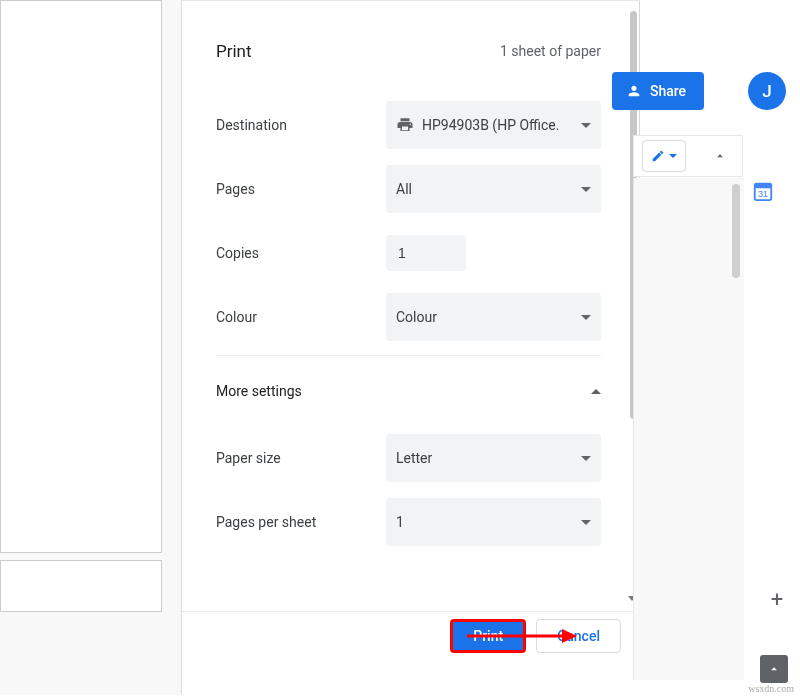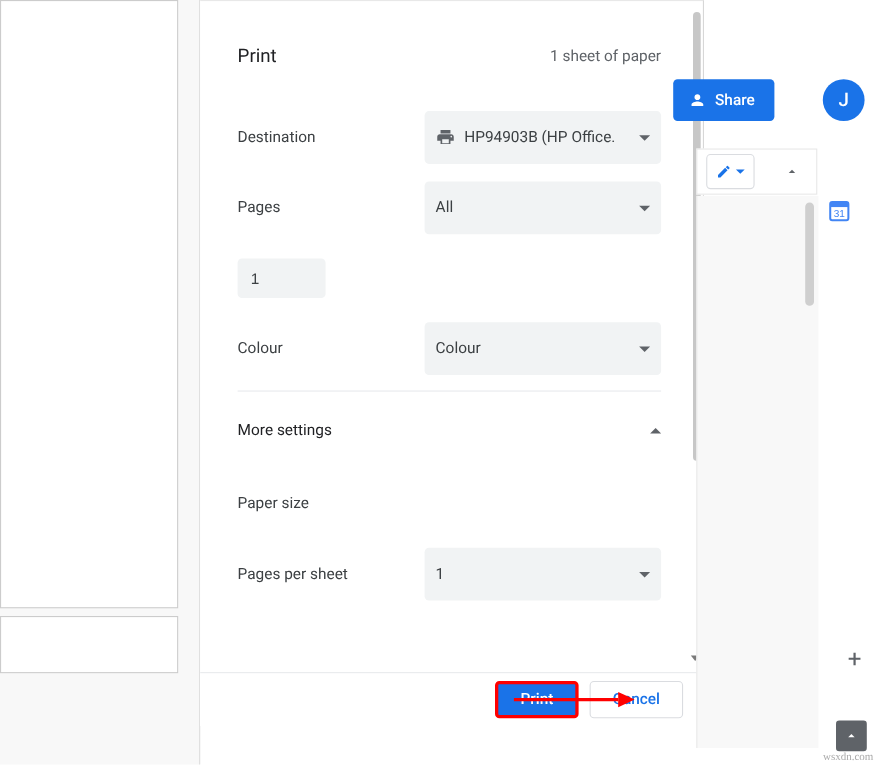--- a/index.html
+++ b/index.html
@@ -255,40 +255,45 @@
 
     <div class="row">
       <div class="row-label">Pages</div>
       <div class="select">
         <span>All</span>
         <span class="caret"></span>
       </div>
     </div>
 
     <div class="row">
+      <div class="row-label">Copies</div>
       <input class="copies-input" value="1" style="">
     </div>
 
     <div class="row">
       <div class="row-label">Colour</div>
       <div class="select">
         <span>Colour</span>
         <span class="caret"></span>
       </div>
     </div>
 
     <div class="divider"></div>
 
     <div class="more">
       <span>More settings</span>
       <span class="caret"></span>
     </div>
 
     <div class="row">
       <div class="row-label">Paper size</div>
+      <div class="select">
+        <span>Letter</span>
+        <span class="caret"></span>
+      </div>
     </div>
 
     <div class="row">
       <div class="row-label">Pages per sheet</div>
       <div class="select">
         <span>1</span>
         <span class="caret"></span>
       </div>
     </div>
 

